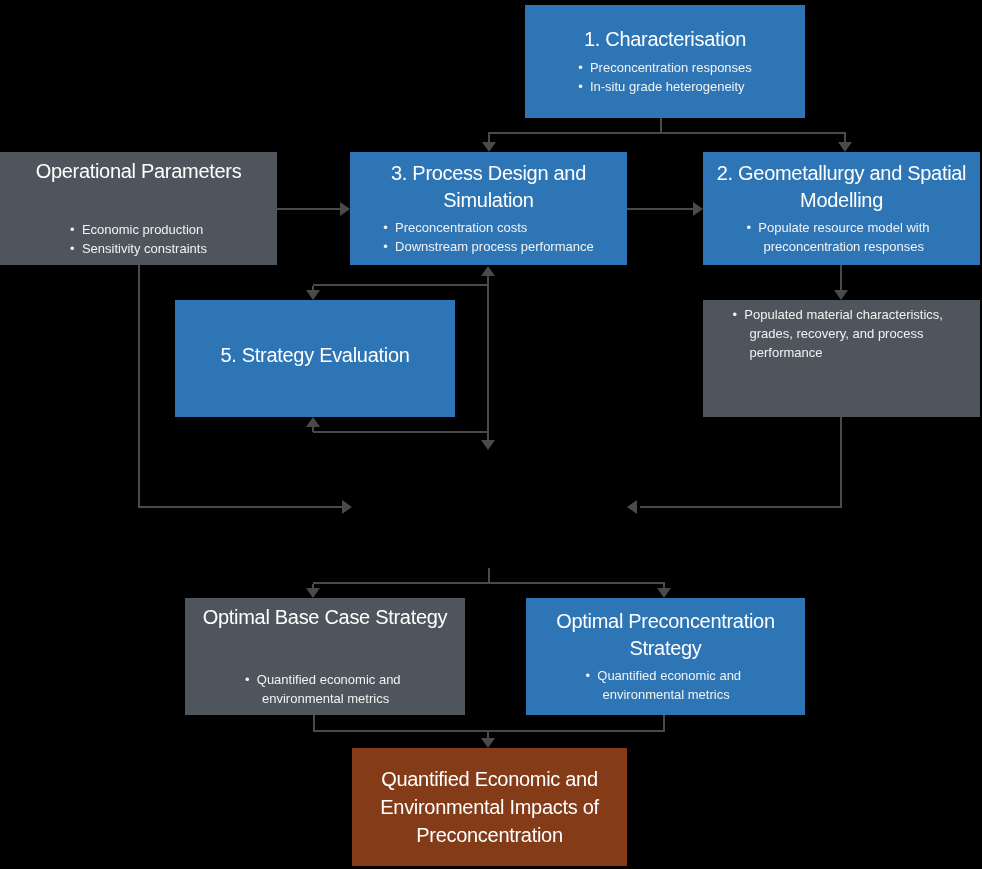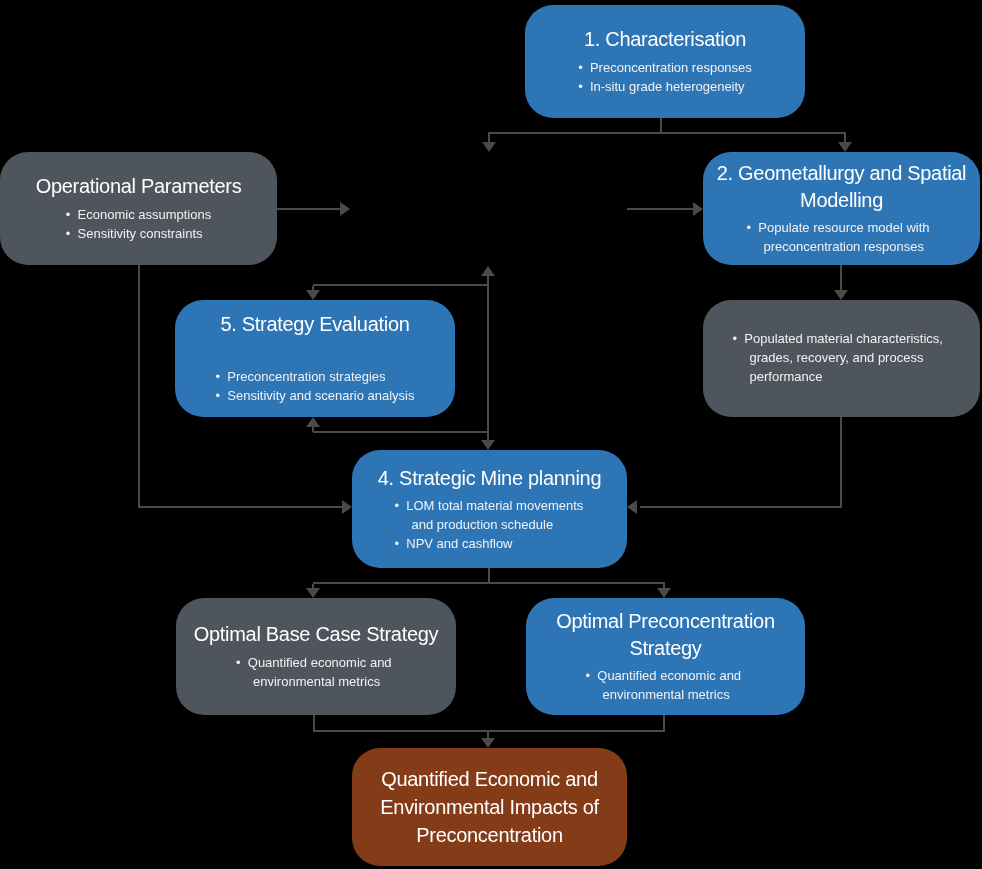--- a/index.html
+++ b/index.html
@@ -9,24 +9,24 @@
     --line:#4A4A4A;
     --text:#FFFFFF;
   }
   html,body{margin:0;padding:0;background:#000;}
   #stage{
     position:relative;width:982px;height:869px;background:#000;overflow:hidden;
     font-family:"Liberation Sans","DejaVu Sans",sans-serif;color:var(--text);
   }
   .box{
     position:absolute;display:flex;flex-direction:column;justify-content:center;
-    align-items:center;text-align:center;box-sizing:border-box;padding:6px 12px;border-radius:28px;
+    align-items:center;text-align:center;box-sizing:border-box;padding:6px 12px;
   }
   .box.blue{background:var(--blue);}
-  .box.gray{background:var(--gray);}
+  .box.gray{background:var(--gray);justify-content:space-between;}
   .box.red{background:var(--red);align-items:flex-end;}
   .title{
     font-size:20px;letter-spacing:-0.3px;line-height:1.32;color:#fff;margin:0 0 6px 0;
   }
   .red .title{margin:0;line-height:1.4;}
   .bullets{
     margin:0;padding:0;list-style:none;display:inline-block;text-align:left;
     font-size:13px;line-height:1.45;color:#F2F2F2;
   }
   .bullets li{padding-left:17px;text-indent:-17px;}
@@ -104,56 +104,52 @@
     <div class="title">1. Characterisation</div>
     <ul class="bullets">
       <li>Preconcentration responses</li>
       <li>In-situ grade heterogeneity</li>
     </ul>
   </div>
 
   <div class="box gray" style="left:0px;top:152px;width:277px;height:113px;">
     <div class="title">Operational Parameters</div>
     <ul class="bullets">
-      <li>Economic assumptions</li>
+      <li>Economic production</li>
       <li>Sensitivity constraints</li>
     </ul>
   </div>
 
+  <div class="box blue" style="left:350px;top:152px;width:277px;height:113px;">
+    <div class="title">3. Process Design and Simulation</div>
+    <ul class="bullets">
+      <li>Preconcentration costs</li>
+      <li>Downstream process performance</li>
+    </ul>
+  </div>
 
   <div class="box blue" style="left:703px;top:152px;width:277px;height:113px;">
     <div class="title">2. Geometallurgy and Spatial Modelling</div>
     <ul class="bullets w190">
       <li>Populate resource model with preconcentration responses</li>
     </ul>
   </div>
 
   <div class="box blue" style="left:175px;top:300px;width:280px;height:117px;gap:25px;">
     <div class="title">5. Strategy Evaluation</div>
-    <ul class="bullets">
-      <li>Preconcentration strategies</li>
-      <li>Sensitivity and scenario analysis</li>
-    </ul>
   </div>
 
   <div class="box gray" style="left:703px;top:300px;width:277px;height:117px;">
     <ul class="bullets w218">
       <li>Populated material characteristics, grades, recovery, and process performance</li>
     </ul>
   </div>
 
-  <div class="box blue" style="left:352px;top:450px;width:275px;height:118px;">
-    <div class="title">4. Strategic Mine planning</div>
-    <ul class="bullets w190">
-      <li>LOM total material movements and production schedule</li>
-      <li>NPV and cashflow</li>
-    </ul>
-  </div>
 
-  <div class="box gray" style="left:176px;top:598px;width:280px;height:117px;">
+  <div class="box gray" style="left:185px;top:598px;width:280px;height:117px;">
     <div class="title">Optimal Base Case Strategy</div>
     <ul class="bullets w160">
       <li>Quantified economic and environmental metrics</li>
     </ul>
   </div>
 
   <div class="box blue" style="left:526px;top:598px;width:279px;height:117px;">
     <div class="title">Optimal Preconcentration Strategy</div>
     <ul class="bullets w160">
       <li>Quantified economic and environmental metrics</li>

